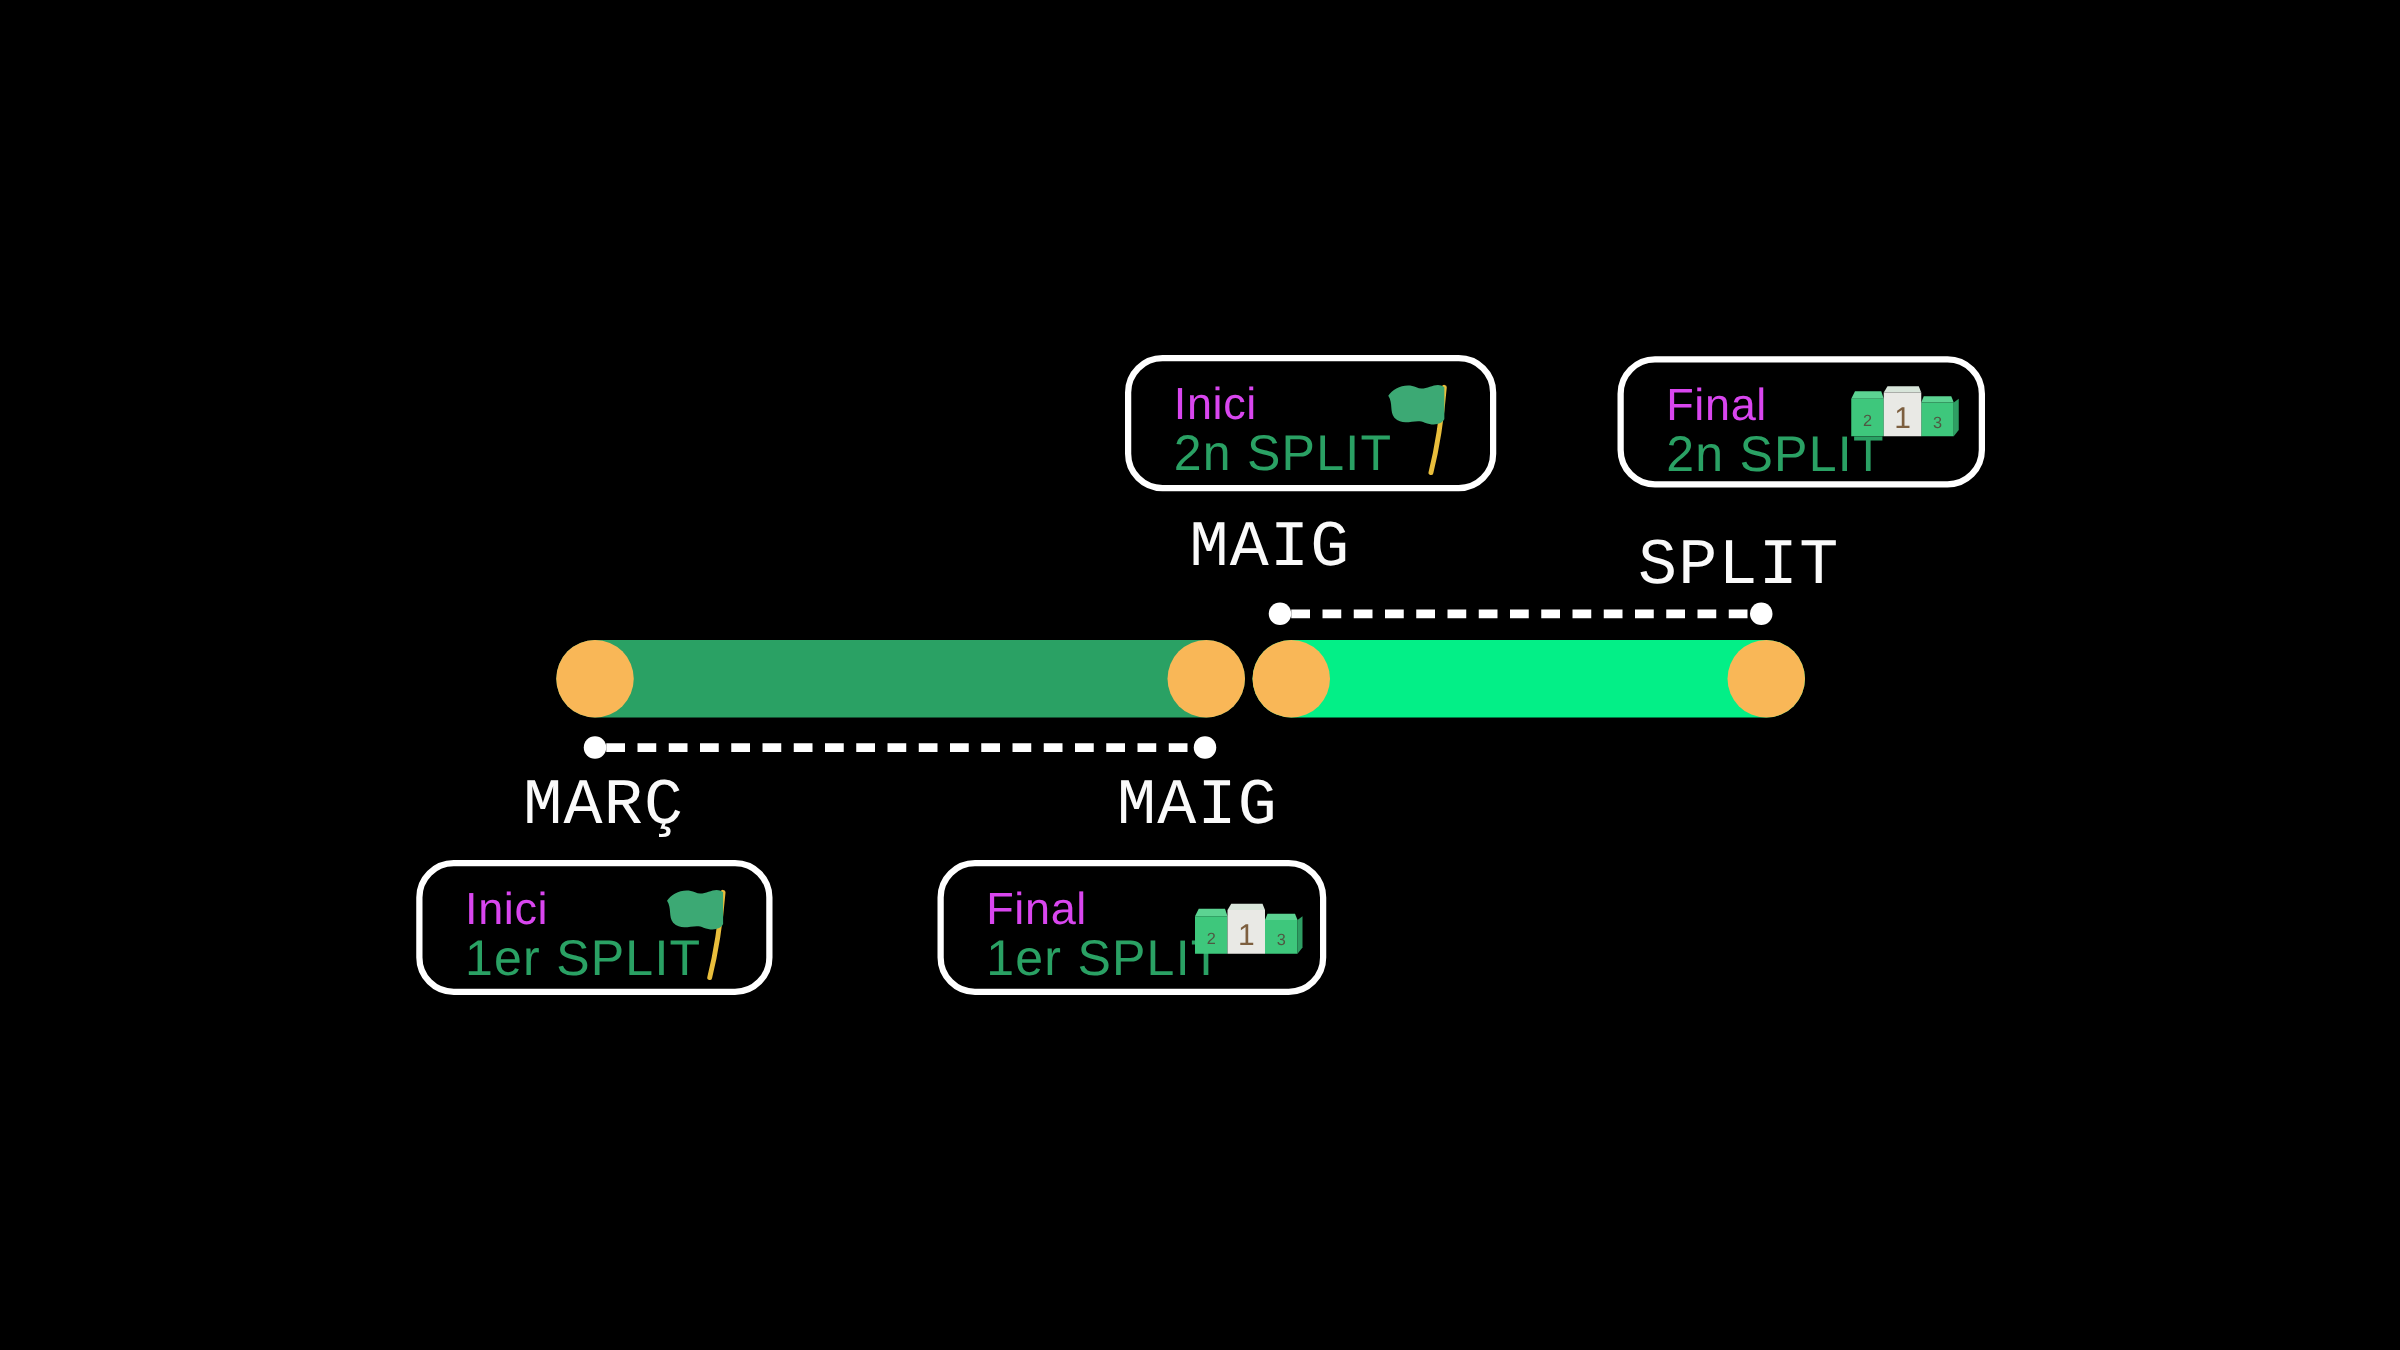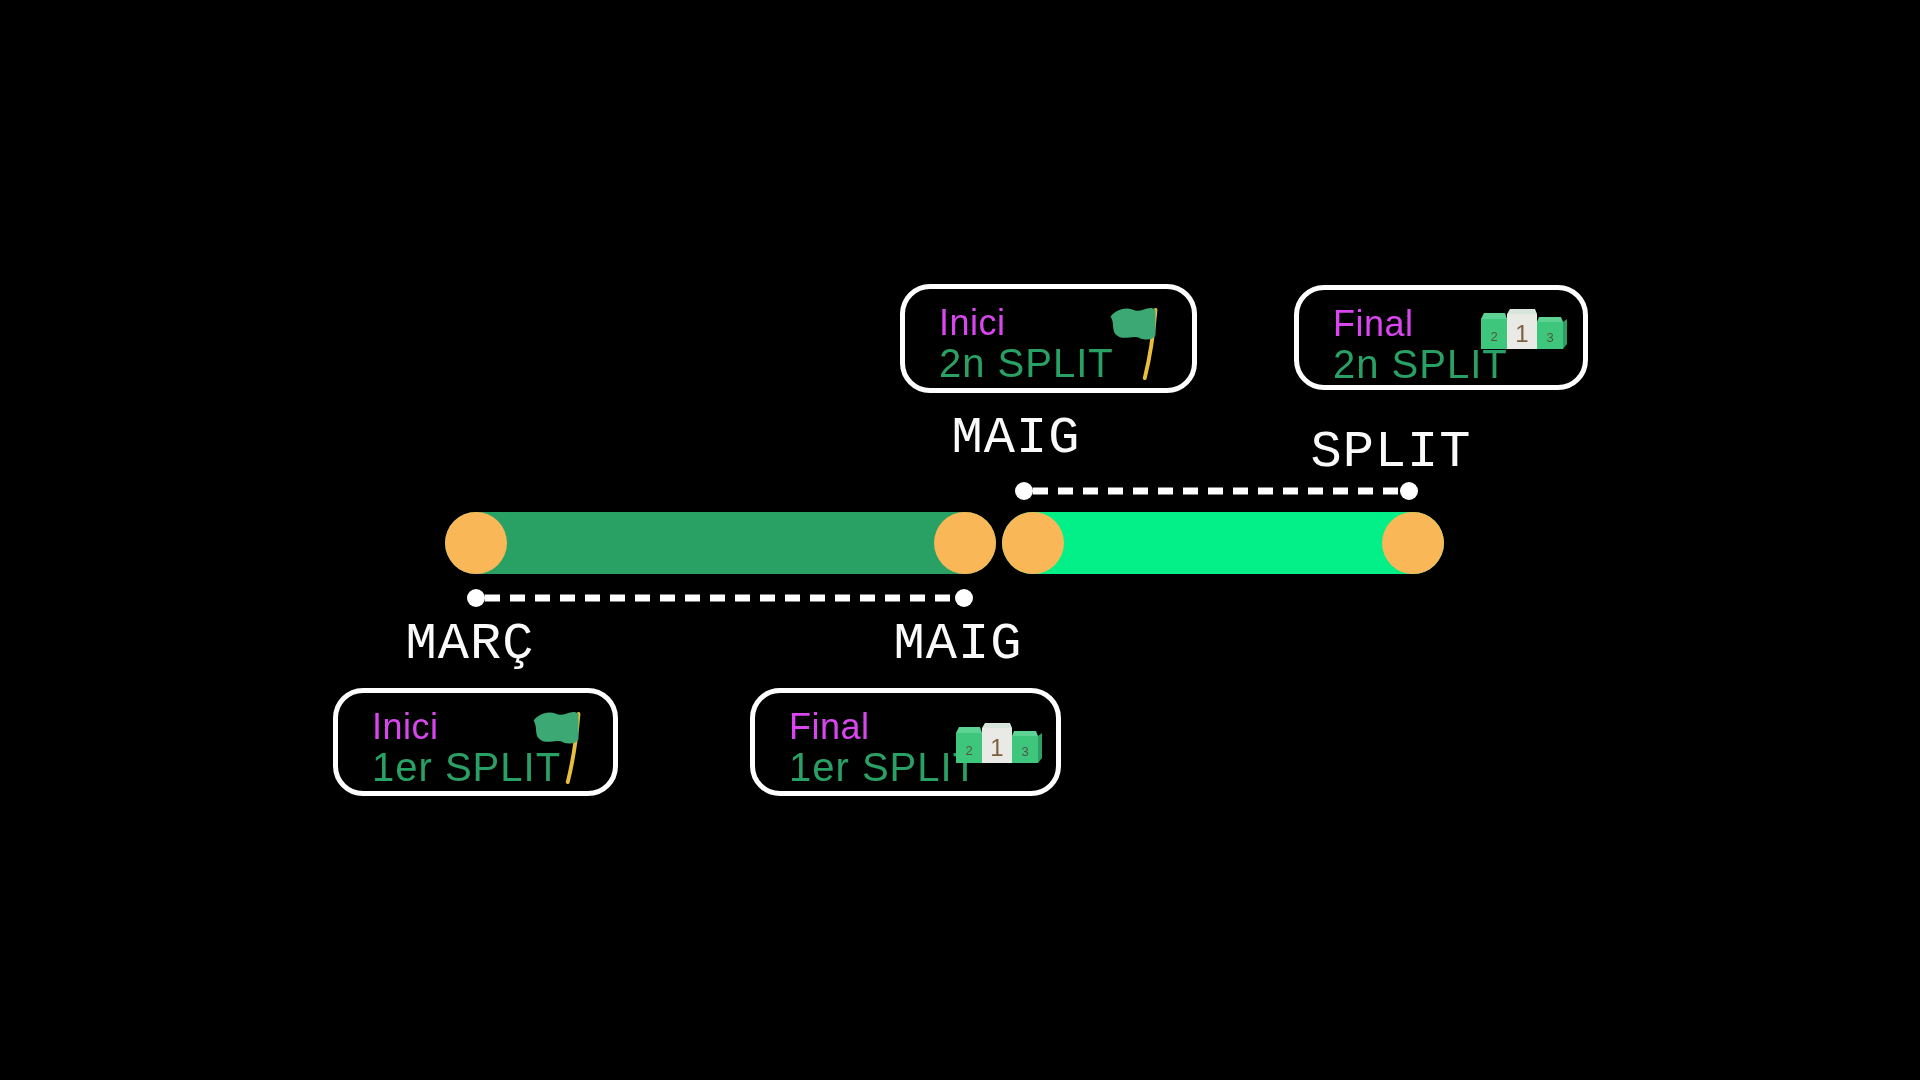--- a/index.html
+++ b/index.html
@@ -137,21 +137,21 @@
   <div class="endpoint" style="left:934px;"></div>
   <div class="endpoint" style="left:1002px;"></div>
   <div class="endpoint" style="left:1382px;"></div>
 
   <svg class="range-line" style="left:457px; top:585px;" width="520" height="26">
     <line class="dash" x1="28" y1="13" x2="498" y2="13"></line>
     <circle class="end-dot" cx="19" cy="13" r="9"></circle>
     <circle class="end-dot" cx="507" cy="13" r="9"></circle>
   </svg>
 
-  <div class="month" style="left:470px; top:619px;">MARÇ</div>
+  <div class="month" style="left:483px; top:619px;">MARÇ</div>
   <div class="month" style="left:958px; top:619px;">MAIG</div>
 
   <div class="callout" style="left:333px; top:688px; width:285px; height:108px;">
     <div class="callout-text">
       <div class="line1">Inici</div>
       <div class="line2">1er SPLIT</div>
     </div>
     <svg class="card-icon" style="right:24px; top:15px;" width="62" height="78" viewBox="0 0 62 80">
       <path class="flag-pole" d="M52,6 C50,30 47,52 41,76"></path>
       <path class="flag-body" d="M52,6 C45,0 37,10 29,6 C20,2 10,7 6,13 C10,19 7,26 11,31 C19,39 28,31 36,35 C44,38 50,36 52,32 Z"></path>

